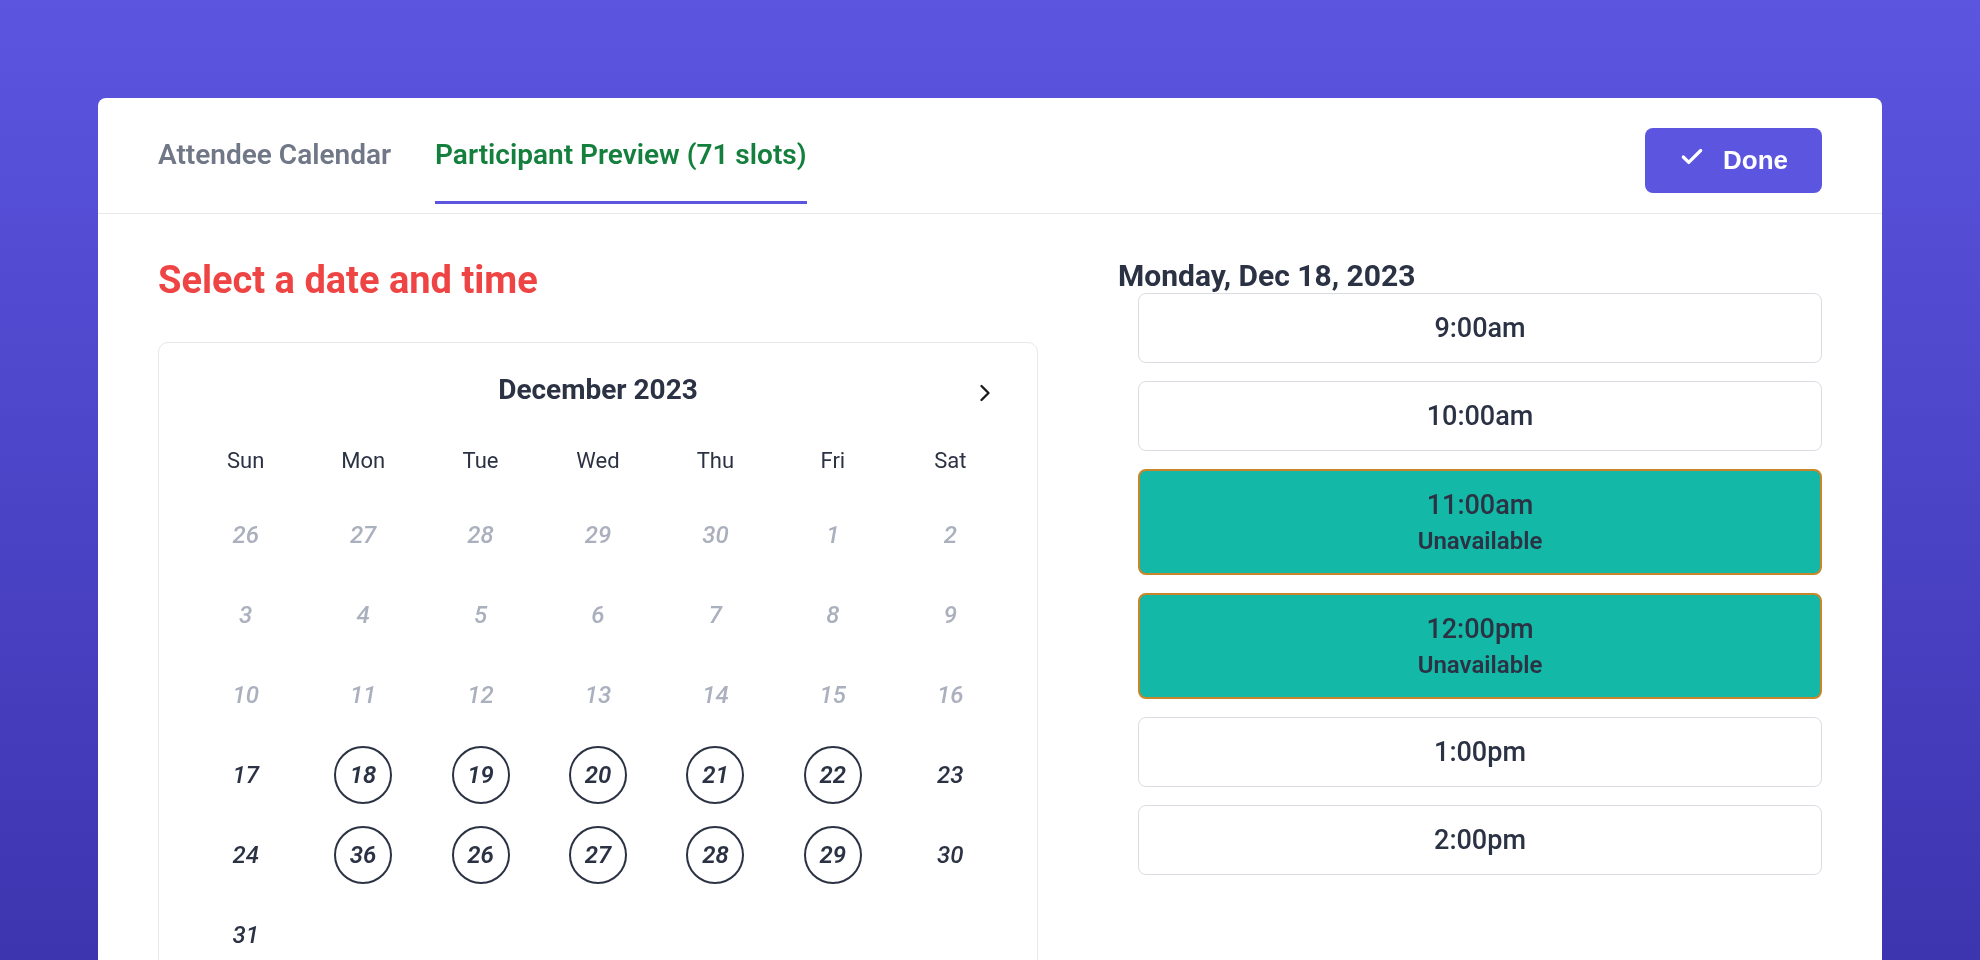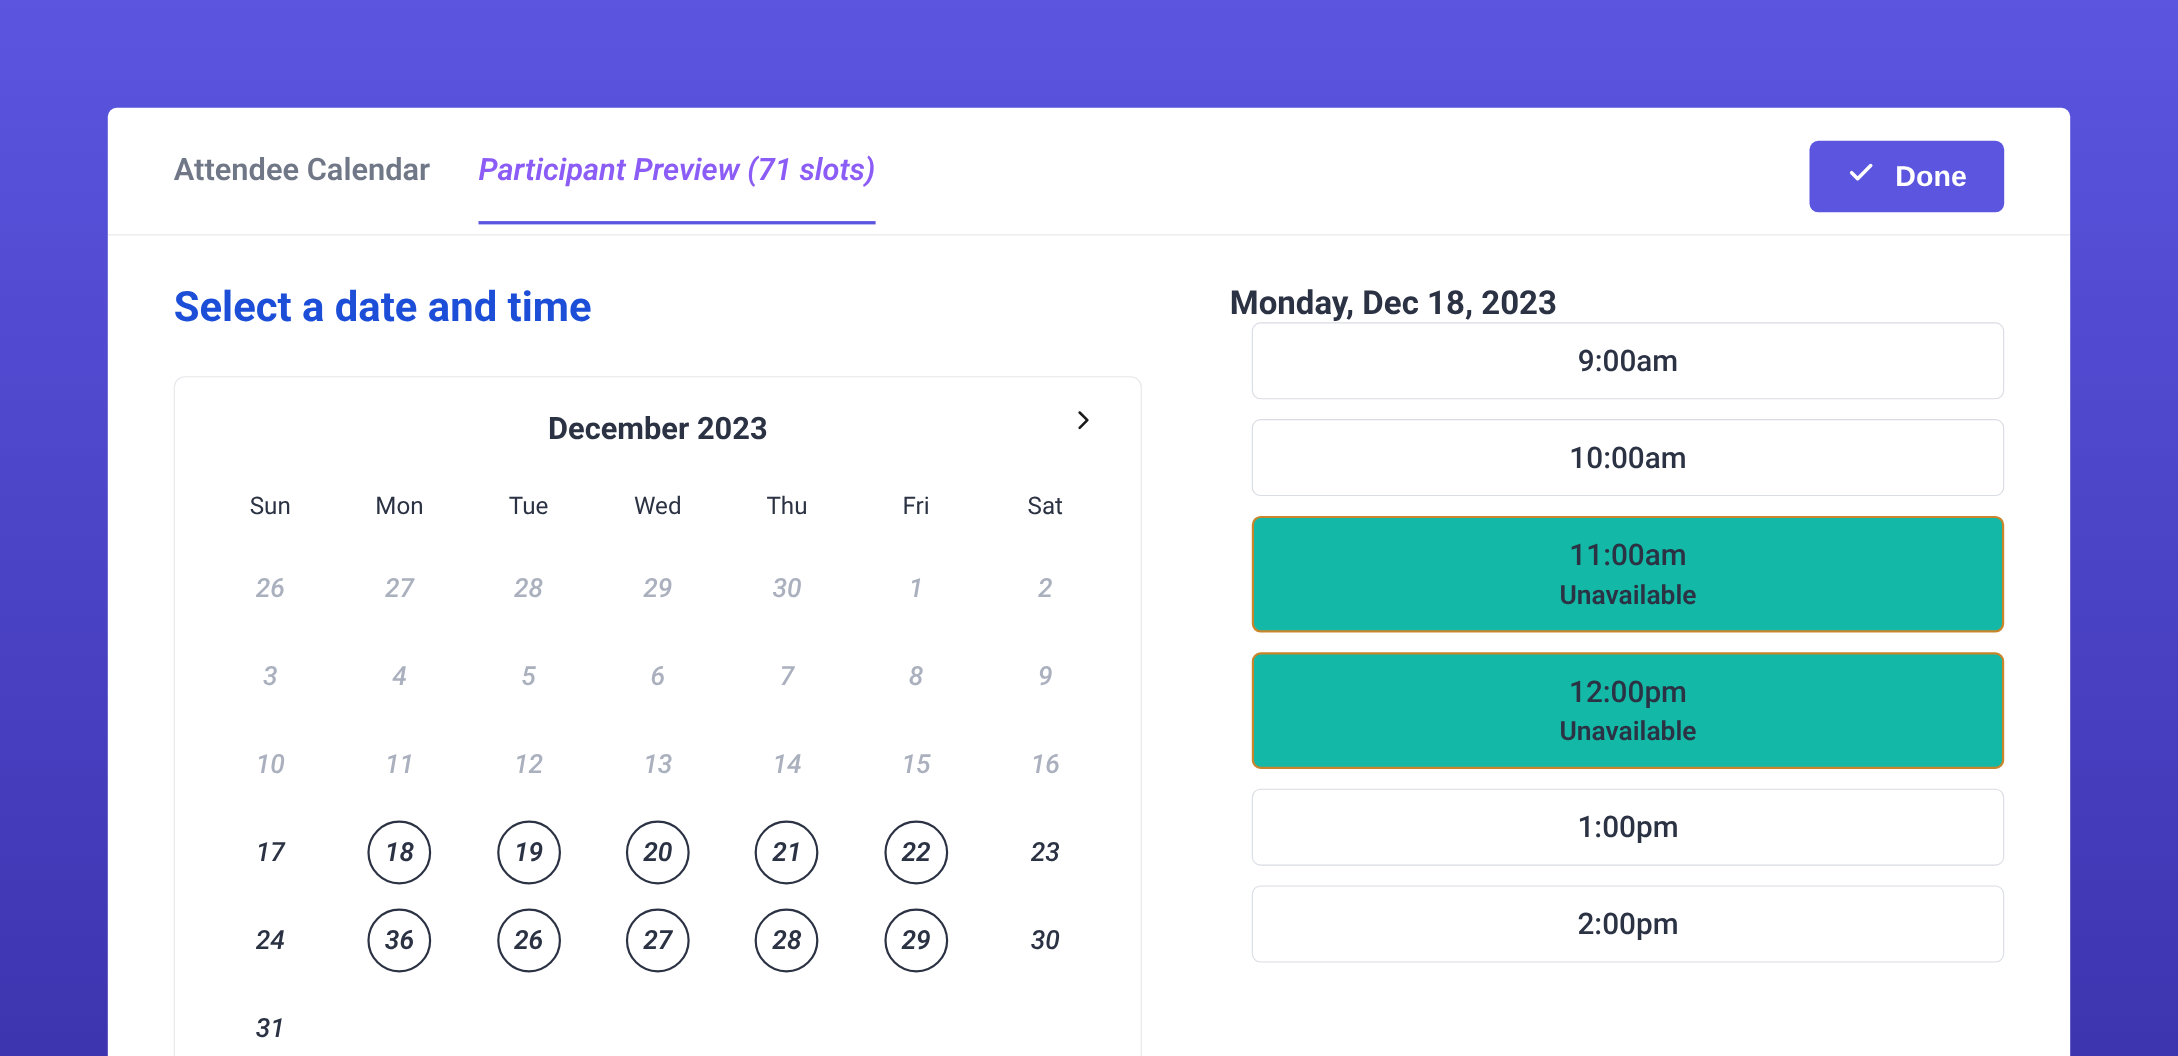--- a/index.html
+++ b/index.html
@@ -33,22 +33,21 @@
   }
   .tab {
     font-size: 28px;
     font-weight: 600;
     color: #707787;
     padding-bottom: 32px;
     cursor: pointer;
     position: relative;
   }
   .tab.active {
-    color: #8b5cf6;
-    font-style: italic;
+    color: #15803d;
   }
   .tab.active::after {
     content: "";
     position: absolute;
     left: 0;
     right: 0;
     bottom: -1px;
     height: 3px;
     background: #5B55E0;
   }
@@ -71,36 +70,36 @@
     padding: 44px 60px 0 60px;
     gap: 80px;
     flex: 1;
     overflow: hidden;
   }
   .left { flex: 0 0 880px; }
   .right { flex: 1; }
   .title {
     font-size: 38px;
     font-weight: 700;
-    color: #1d4ed8;
+    color: #ef4444;
     margin-bottom: 40px;
   }
   .date-title {
     font-size: 30px;
     font-weight: 700;
     color: #2B3243;
   }
   .calendar {
     border: 1px solid #E7E7EC;
     border-radius: 10px;
     padding: 30px 28px;
   }
   .cal-header {
     display: flex;
-    align-items: flex-end;
+    align-items: flex-start;
     justify-content: center;
     position: relative;
     margin-bottom: 32px;
   }
   .cal-month {
     font-size: 28px;
     font-weight: 700;
     color: #2B3243;
   }
   .cal-next {

